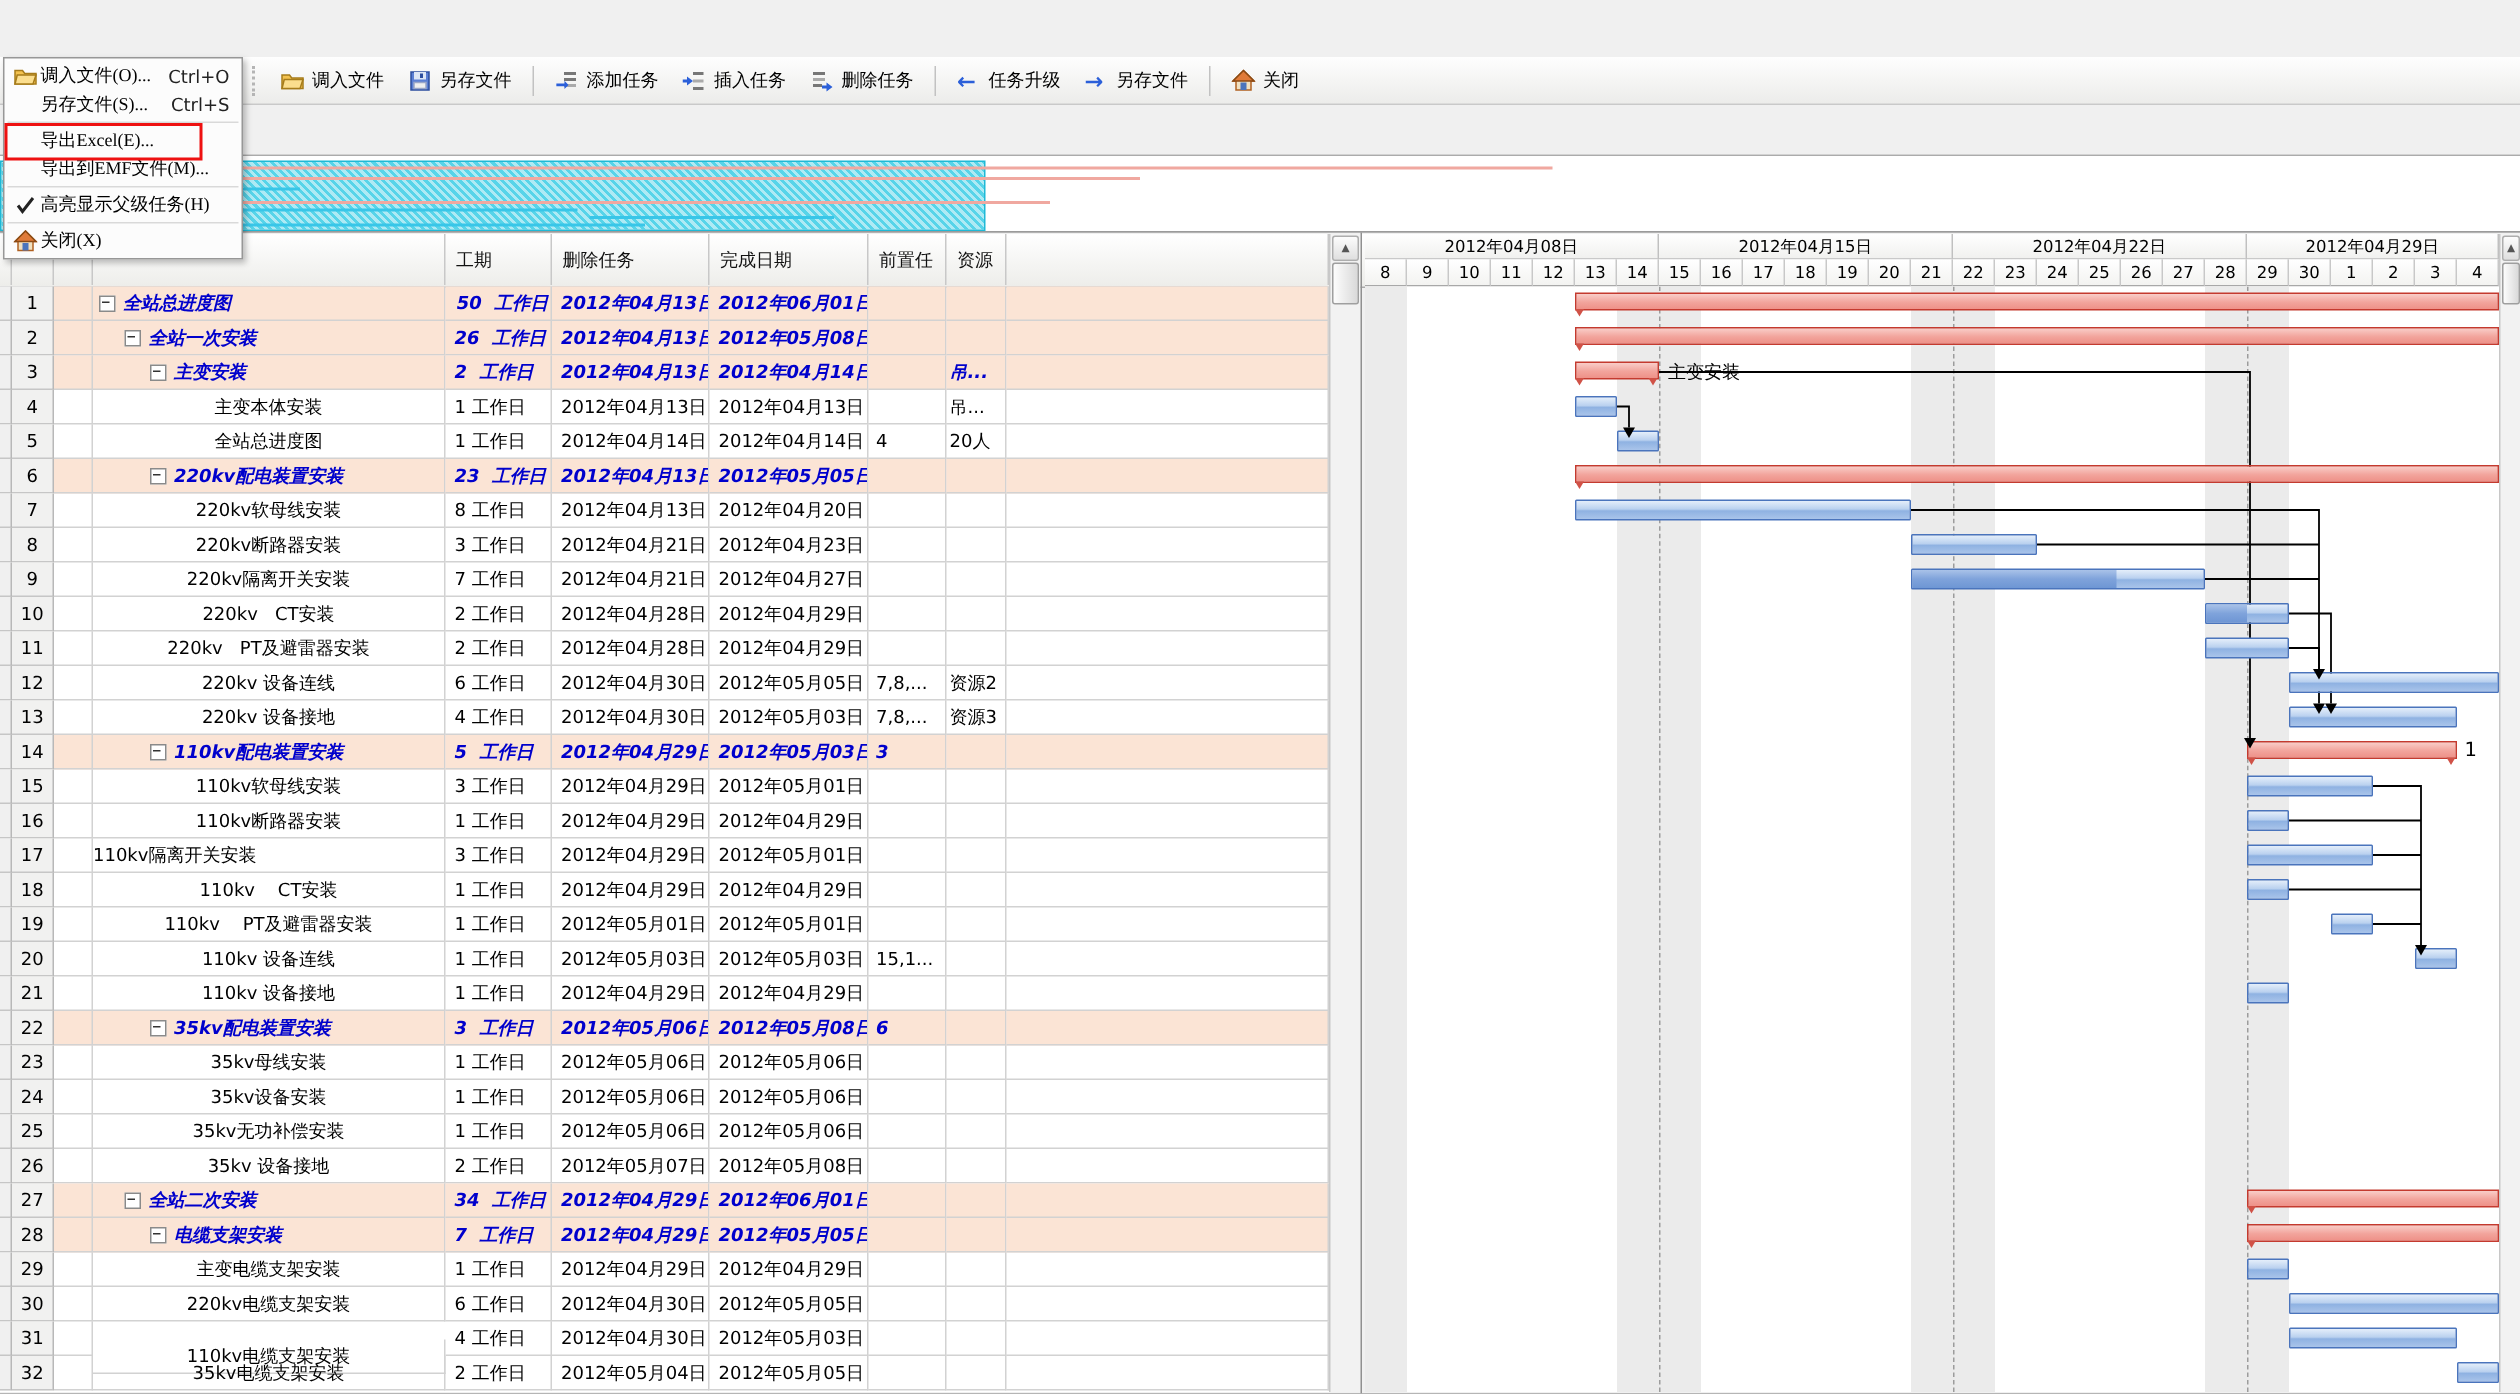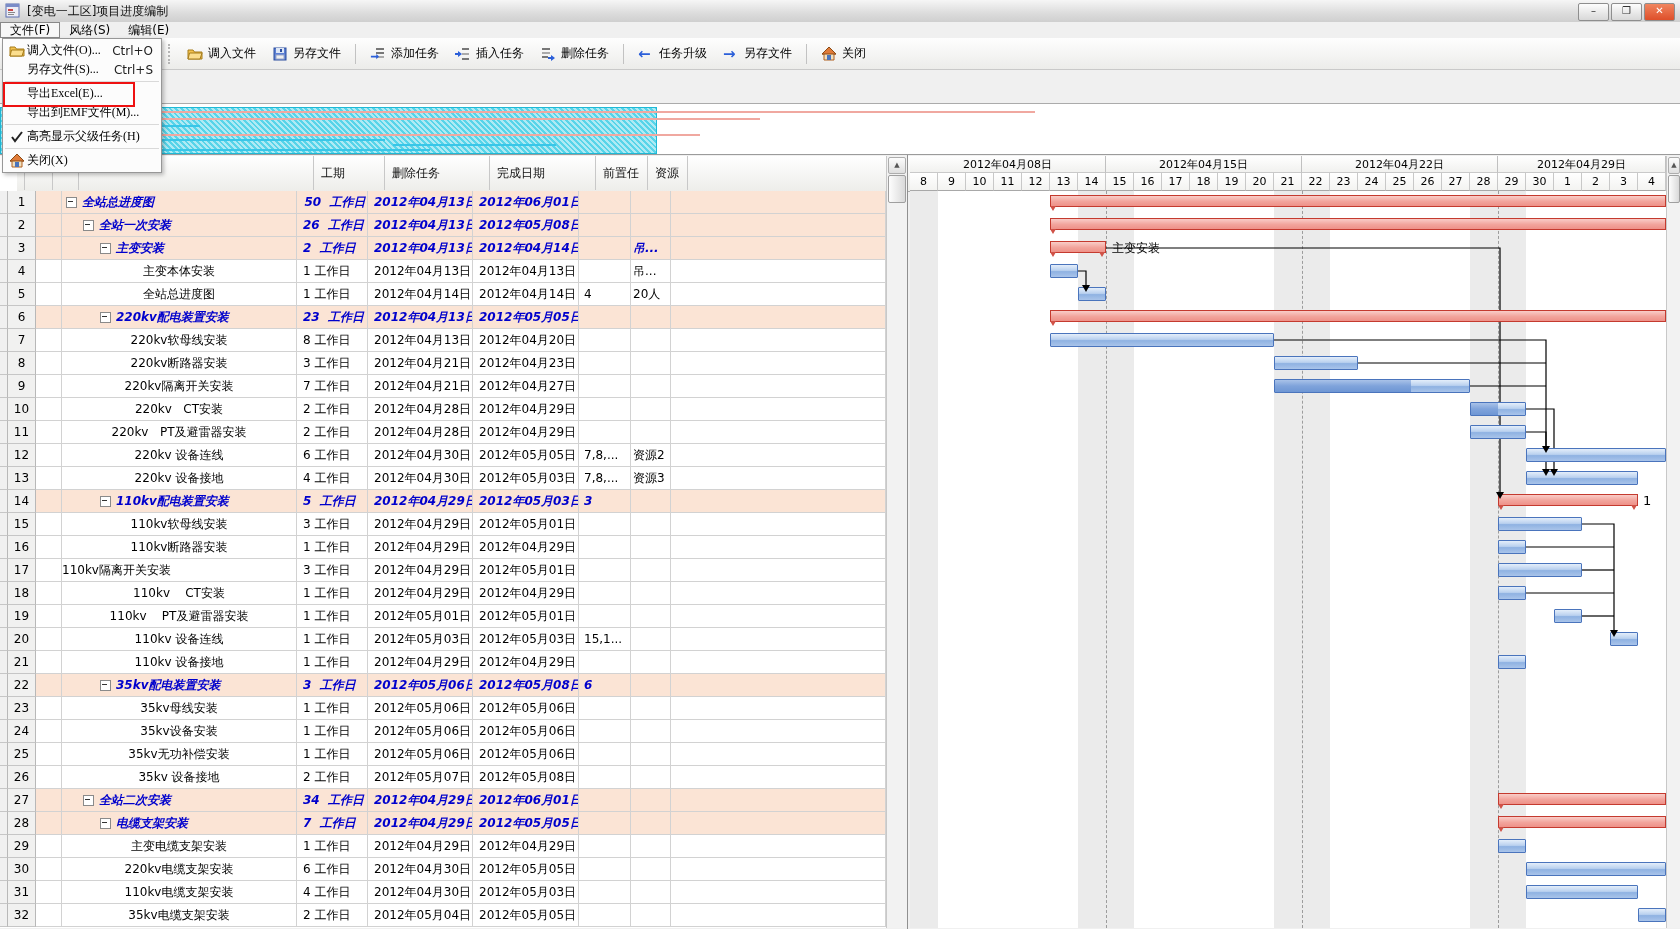--- a/index.html
+++ b/index.html
@@ -29,21 +29,21 @@
   .arrowglyph{color:#2B5FD9;font-weight:bold;font-size:15px;line-height:16px;}
   
   .overview{position:absolute;left:0;top:103px;width:1680px;height:50px;background:#fff;
     border-top:1px solid #ABABAB;border-bottom:1px solid #9B9B9B;}
   .ovbox{position:absolute;border:1px solid #1FB9D6;
     background:repeating-linear-gradient(45deg,#AEEAF4 0 2px,#57D4E9 2px 4px);}
   .ovline{position:absolute;height:2px;}
   
   .main{position:absolute;left:0;top:154px;width:1680px;height:775px;border-top:1px solid #9B9B9B;}
   .tablepanel{position:absolute;left:0;top:1px;width:886px;height:772px;background:#fff;}
-  .thead{position:absolute;left:17px;top:0;height:35px;width:949px;
+  .thead{position:absolute;left:0;top:0;height:35px;width:949px;
     background:linear-gradient(#FFFFFF,#EDEDEA);border-bottom:1px solid #ABABAB;}
   .thcell{position:absolute;top:0;height:34px;line-height:34px;border-right:1px solid #C8C8C8;
     box-sizing:border-box;padding-left:7px;font-size:12px;color:#111;overflow:hidden;}
   .trow{position:absolute;left:0;width:886px;height:23px;box-sizing:border-box;}
   .tcell{position:absolute;top:0;height:23px;line-height:22px;box-sizing:border-box;
     border-right:1px solid #D2D2D2;border-bottom:1px solid #D2D2D2;overflow:hidden;white-space:pre;}
   .numcell{background:#F1F1F0;text-align:center;border-right:1px solid #B8B8B8;border-bottom:1px solid #C6C6C6;}
   .acell{background:#F0F0F0;border-right:1px solid #B8B8B8;border-bottom:1px solid #C6C6C6;}
   .prow .pink{background:#FBE4D5;}
   .ptext{color:#0000CC;font-weight:bold;font-style:italic;}
@@ -89,39 +89,21 @@
   .fmshort{color:#222;padding-left:10px;}
   .fmsep{height:1px;background:#D9D9D9;margin:2px 2px;}
   .annotation{position:absolute;left:3px;top:82px;width:128px;height:21px;
     border:2px solid #EE1111;z-index:60;}
 </style>
 </head>
 <body>
 
 <div class="app">
 
-  <div class="titlebar">
-    <span class="appicon">
-      <svg width="16" height="16">
-          <rect x="1" y="1" width="13" height="13" fill="#EDEDF5" stroke="#5A6FB0"></rect>
-          <rect x="1" y="1" width="13" height="3" fill="#7A8CC8"></rect>
-          <rect x="3" y="6" width="5" height="2" fill="#C44"></rect>
-          <rect x="3" y="9" width="7" height="1" fill="#888"></rect>
-          <rect x="3" y="11" width="6" height="1" fill="#888"></rect>
-        </svg>
-    </span>
-    <span class="wtitle">[变电一工区]项目进度编制</span>
-    <span class="winbtns">
-      <span class="winbtn">–</span>
-      <span class="winbtn">❐</span>
-      <span class="winbtn close">✕</span>
-    </span>
-  </div>
-
-  <div class="menubar" id="menubar"><span class="mitem open">文件(F)</span><span class="mitem">风络(S)</span><span class="mitem">编辑(E)</span></div>
+
 
   <div class="toolbar" id="toolbar">
       <span class="tgrip"></span>
       <span class="tbtn">
         <span class="ticon"><svg width="16" height="16">
             <path d="M1 4 h5 l1.5 2 H15 V13 H1 Z" fill="#F3C24F" stroke="#A67C1B"></path>
             <path d="M2.5 7 H15 L13 13 H1 Z" fill="#FBDE8E" stroke="#A67C1B"></path>
           </svg></span>
         <span>调入文件</span>
       </span>
@@ -564,21 +546,21 @@
           <div class="tcell " style="left: 368px; width: 105px; padding-left: 6px;">2012年04月30日</div>
           <div class="tcell " style="left: 473px; width: 106px; padding-left: 6px;">2012年05月05日</div>
           <div class="tcell " style="left: 579px; width: 52px; padding-left: 5px;"></div>
           <div class="tcell " style="left: 631px; width: 40px; padding-left: 2px;"></div>
           <div class="tcell " style="left: 671px; width: 215px;"></div>
         </div>
         <div class="trow" style="top: 725px;">
           <div class="tcell acell" style="left: 0px; width: 8px;"></div>
           <div class="tcell numcell" style="left: 8px; width: 28px;">31</div>
           <div class="tcell " style="left: 36px; width: 26px;"></div>
-          <div class="tcell " style="left: 62px; width: 235px; text-align: center;">110kv电缆支架安装</div>
+          <div class="tcell " style="left: 62px; width: 235px; text-align: center; margin-top: 12px;">110kv电缆支架安装</div>
           <div class="tcell " style="left: 297px; width: 71px; padding-left: 6px;">4 工作日</div>
           <div class="tcell " style="left: 368px; width: 105px; padding-left: 6px;">2012年04月30日</div>
           <div class="tcell " style="left: 473px; width: 106px; padding-left: 6px;">2012年05月03日</div>
           <div class="tcell " style="left: 579px; width: 52px; padding-left: 5px;"></div>
           <div class="tcell " style="left: 631px; width: 40px; padding-left: 2px;"></div>
           <div class="tcell " style="left: 671px; width: 215px;"></div>
         </div>
         <div class="trow" style="top: 748px;">
           <div class="tcell acell" style="left: 0px; width: 8px;"></div>
           <div class="tcell numcell" style="left: 8px; width: 28px;">32</div>

